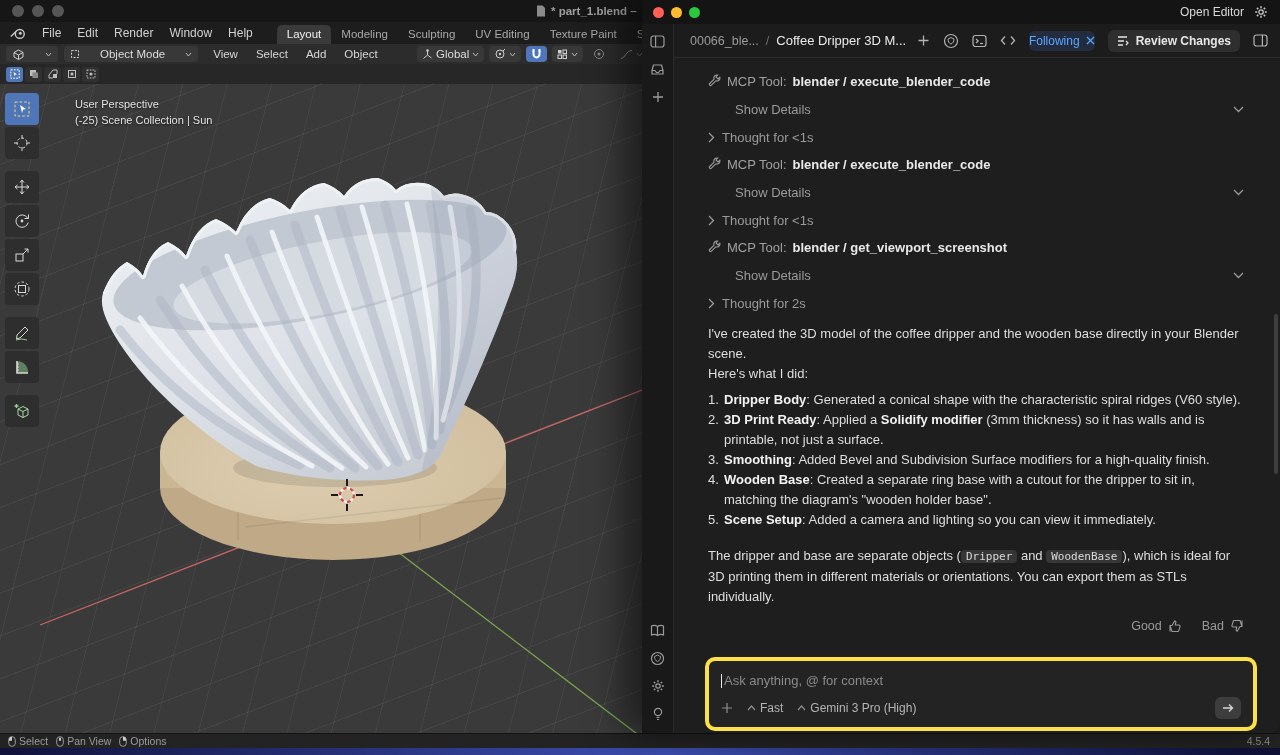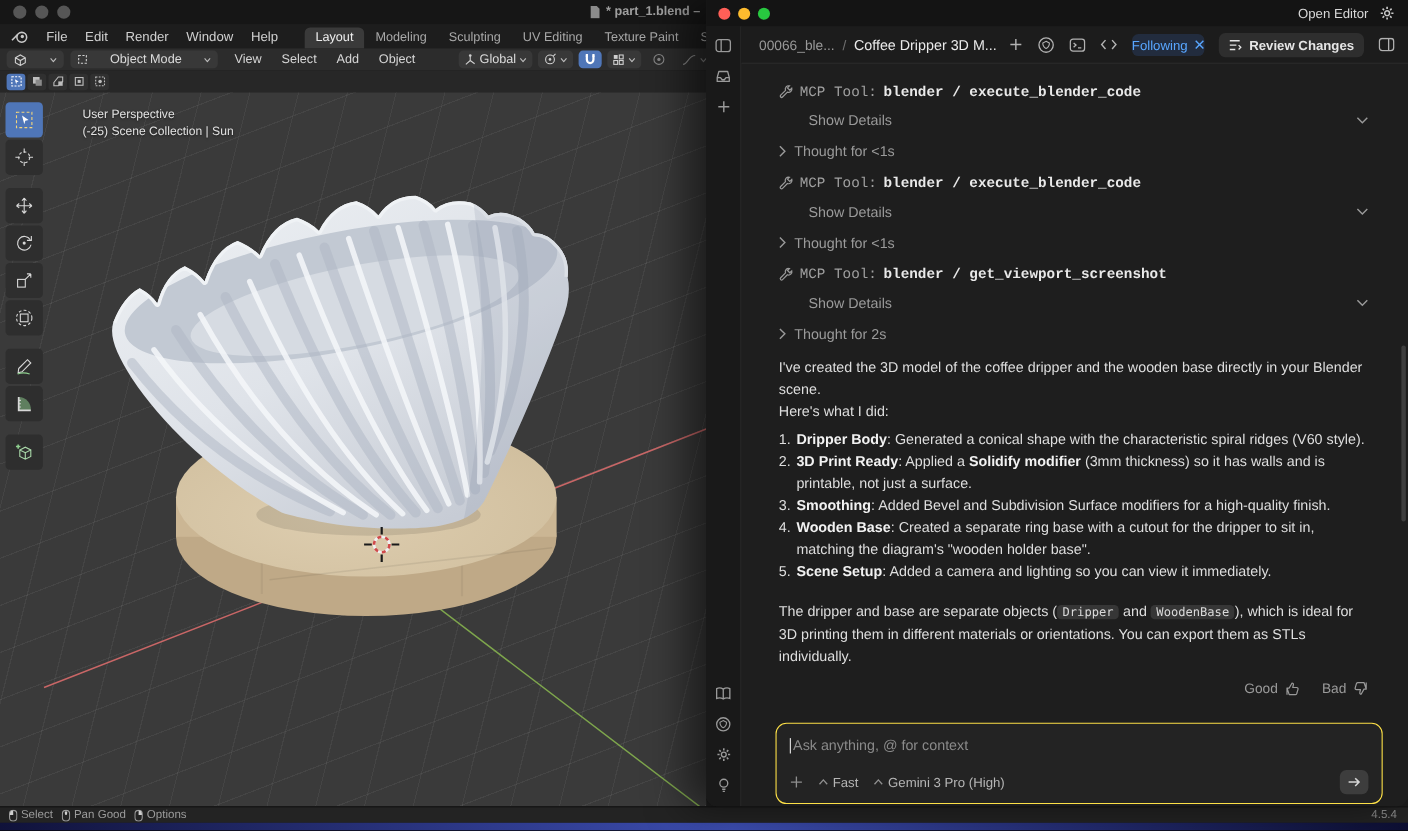--- a/index.html
+++ b/index.html
@@ -77,39 +77,39 @@
   .crumb { color:#9a9a9a; white-space:nowrap; }
   .sep { color:#6f6f6f; }
   .doc-title { color:#eaeaea; font-size:13px; white-space:nowrap; }
   .hicons { margin-left:auto; display:flex; align-items:center; gap:13px; color:#b2b2b2; }
   .chip { display:flex; align-items:center; gap:6px; background:rgba(66,133,244,.16); color:#58a6ff;
     border-radius:6px; padding:3px 0; font-size:12px; }
   .review-btn { display:flex; align-items:center; gap:6px; background:#2e2e2e; color:#e6e6e6;
     border-radius:6px; padding:4px 9px; font-size:12px; font-weight:600; white-space:nowrap; }
 
   .as-scroll { flex:1; overflow:hidden; padding:16px 36px 0 34px; font-size:13px; color:#d6d6d6; }
-  .tool-row { display:flex; align-items:center; gap:6px; height:18px; margin-bottom:8px;font-family:Liberation Mono, monospace; }
+  .tool-row { display:flex; align-items:flex-start; gap:6px; height:18px; margin-bottom:8px; }
   .tool-prefix { color:#a0a0a0; }
   .tool-name { color:#e9e9e9; font-weight:600; }
   .details-row { display:flex; align-items:center; height:18px; margin:0 0 10px 27px; color:#9a9a9a; }
   .details-row .chev { margin-left:auto; }
   .thought-row { display:flex; align-items:center; gap:7px; height:18px; margin-bottom:11px; color:#9a9a9a; }
   .msg { color:#dedede; line-height:20px; margin-top:12px; }
   .msg b { color:#f2f2f2; }
   .msg-list { margin-top:6px; }
   .li { display:flex; line-height:20px; }
   .li .num { width:16px; flex:0 0 16px; }
   code.chip-code { background:#363636; border-radius:4px; padding:0 5px;
     font-family:"DejaVu Sans Mono", monospace; font-size:11px; color:#d9d9d9; }
   .p3 { margin-top:16px; }
   .feedback { display:flex; justify-content:flex-end; align-items:center; gap:6px; margin-top:12px;
     color:#9a9a9a; font-size:12.5px; }
   .fb-gap { width:8px; }
 
-  .as-composer { flex:0 0 74px; margin:8px 23px 2px 31px; background:#232323; border:1px solid #fde047;
+  .as-composer { flex:0 0 74px; margin:8px 23px 2px 31px; background:#232323; border:4px solid #fde047;
     border-radius:10px; padding:12px 12px 8px; display:flex; flex-direction:column; }
   .ph-row { display:flex; align-items:center; color:#8a8a8a; font-size:13px; }
   .caret { width:1px; height:14px; background:#e8e8e8; margin-right:2px; animation:blink 1.1s steps(1) infinite; }
   @keyframes blink { 50% { opacity:0; } }
   .comp-row { margin-top:auto; display:flex; align-items:center; gap:14px; color:#b5b5b5; font-size:12px; }
   .comp-item { display:flex; align-items:center; gap:4px; white-space:nowrap; }
   .send-btn { margin-left:auto; width:26px; height:22px; border-radius:6px; background:#3d3d3d;
     display:flex; align-items:center; justify-content:center; color:#d6d6d6; }
   .as-scrollbar { position:absolute; right:2px; top:290px; width:4px; height:160px; background:#3e3e3e; border-radius:2px; }
 
@@ -414,21 +414,21 @@
             <rect x=".7" y=".7" width="6.6" height="9.6" rx="3.2" fill="none" stroke="#9b9b9b"></rect>
             <path d="M1 3 a3 3 0 0 1 3 -2.2 v4 h-3 z" fill="#cfcfcf"></path>
           </svg>
         <span>Select</span>
       </div>
       <div class="st-item">
         <svg class="i" width="8" height="11" viewBox="0 0 8 11">
             <rect x=".7" y=".7" width="6.6" height="9.6" rx="3.2" fill="none" stroke="#9b9b9b"></rect>
             <rect x="3" y="1.5" width="2" height="3.4" rx="1" fill="#cfcfcf"></rect>
           </svg>
-        <span>Pan Good</span>
+        <span>Pan View</span>
       </div>
       <div class="st-item">
         <svg class="i" width="8" height="11" viewBox="0 0 8 11">
             <rect x=".7" y=".7" width="6.6" height="9.6" rx="3.2" fill="none" stroke="#9b9b9b"></rect>
             <path d="M7 3 a3 3 0 0 0 -3 -2.2 v4 h3 z" fill="#cfcfcf"></path>
           </svg>
         <span>Options</span>
       </div>
       <span class="st-version">4.5.4</span>
     </div>

